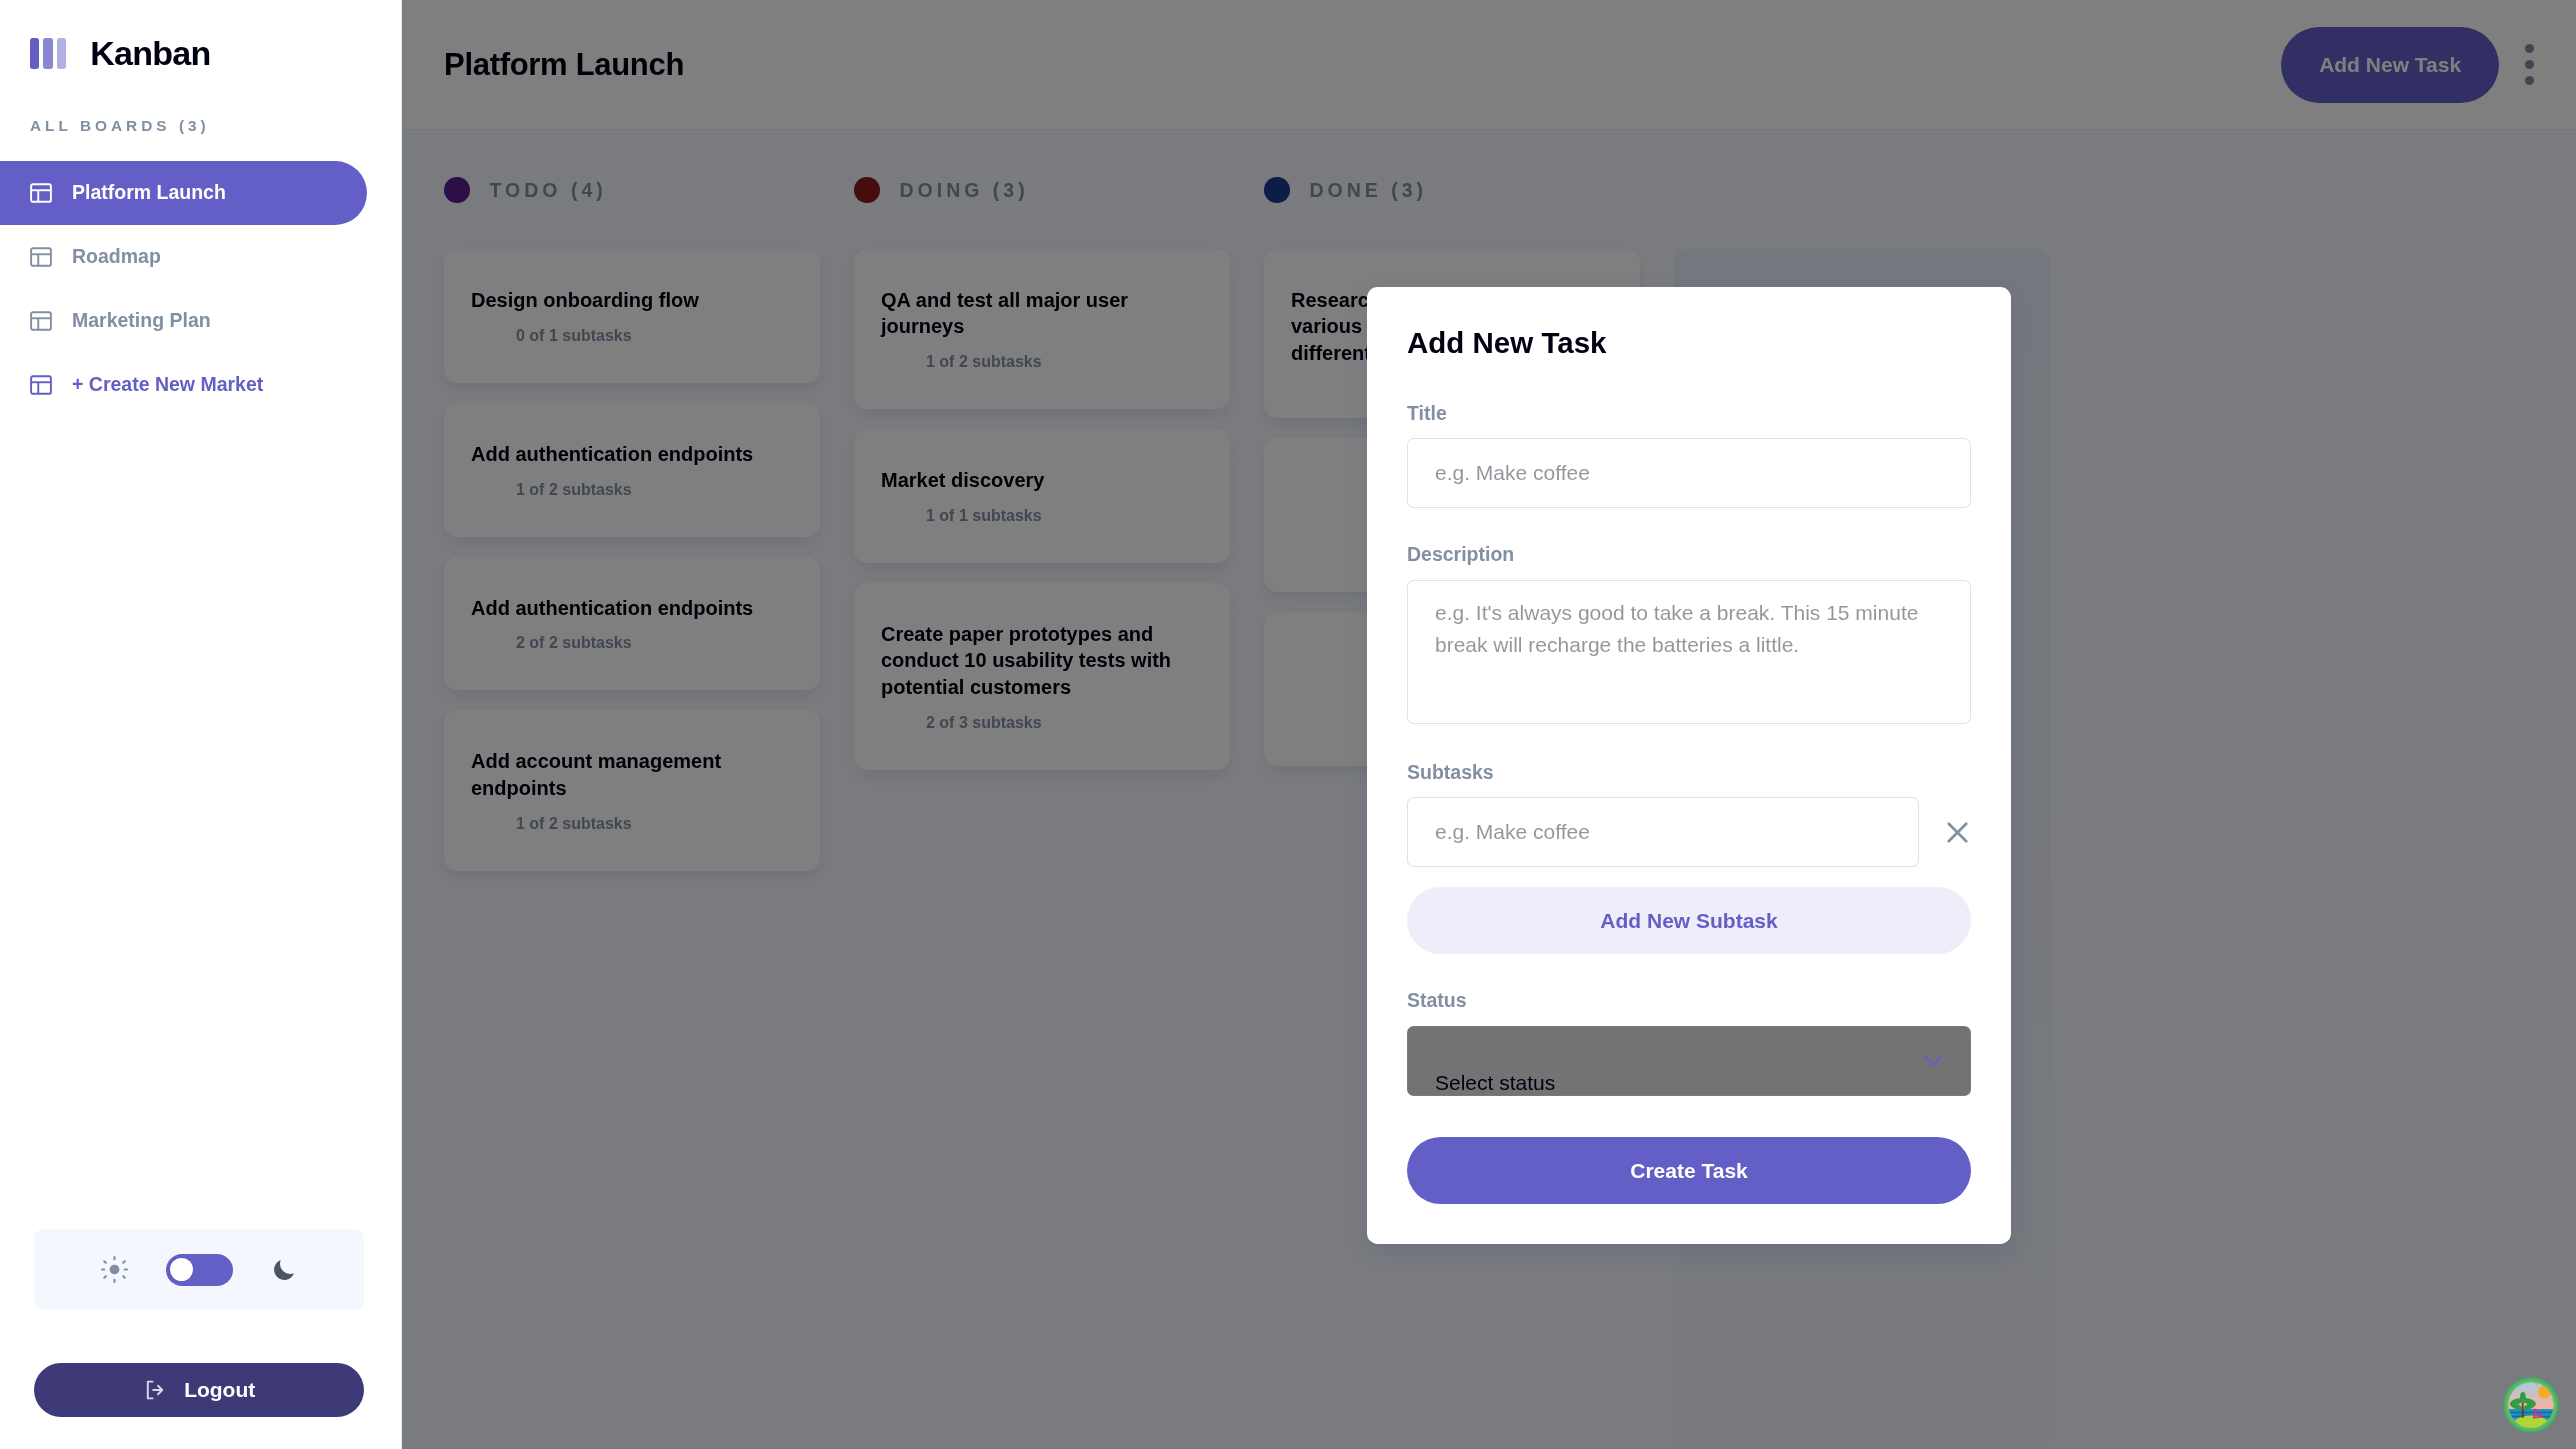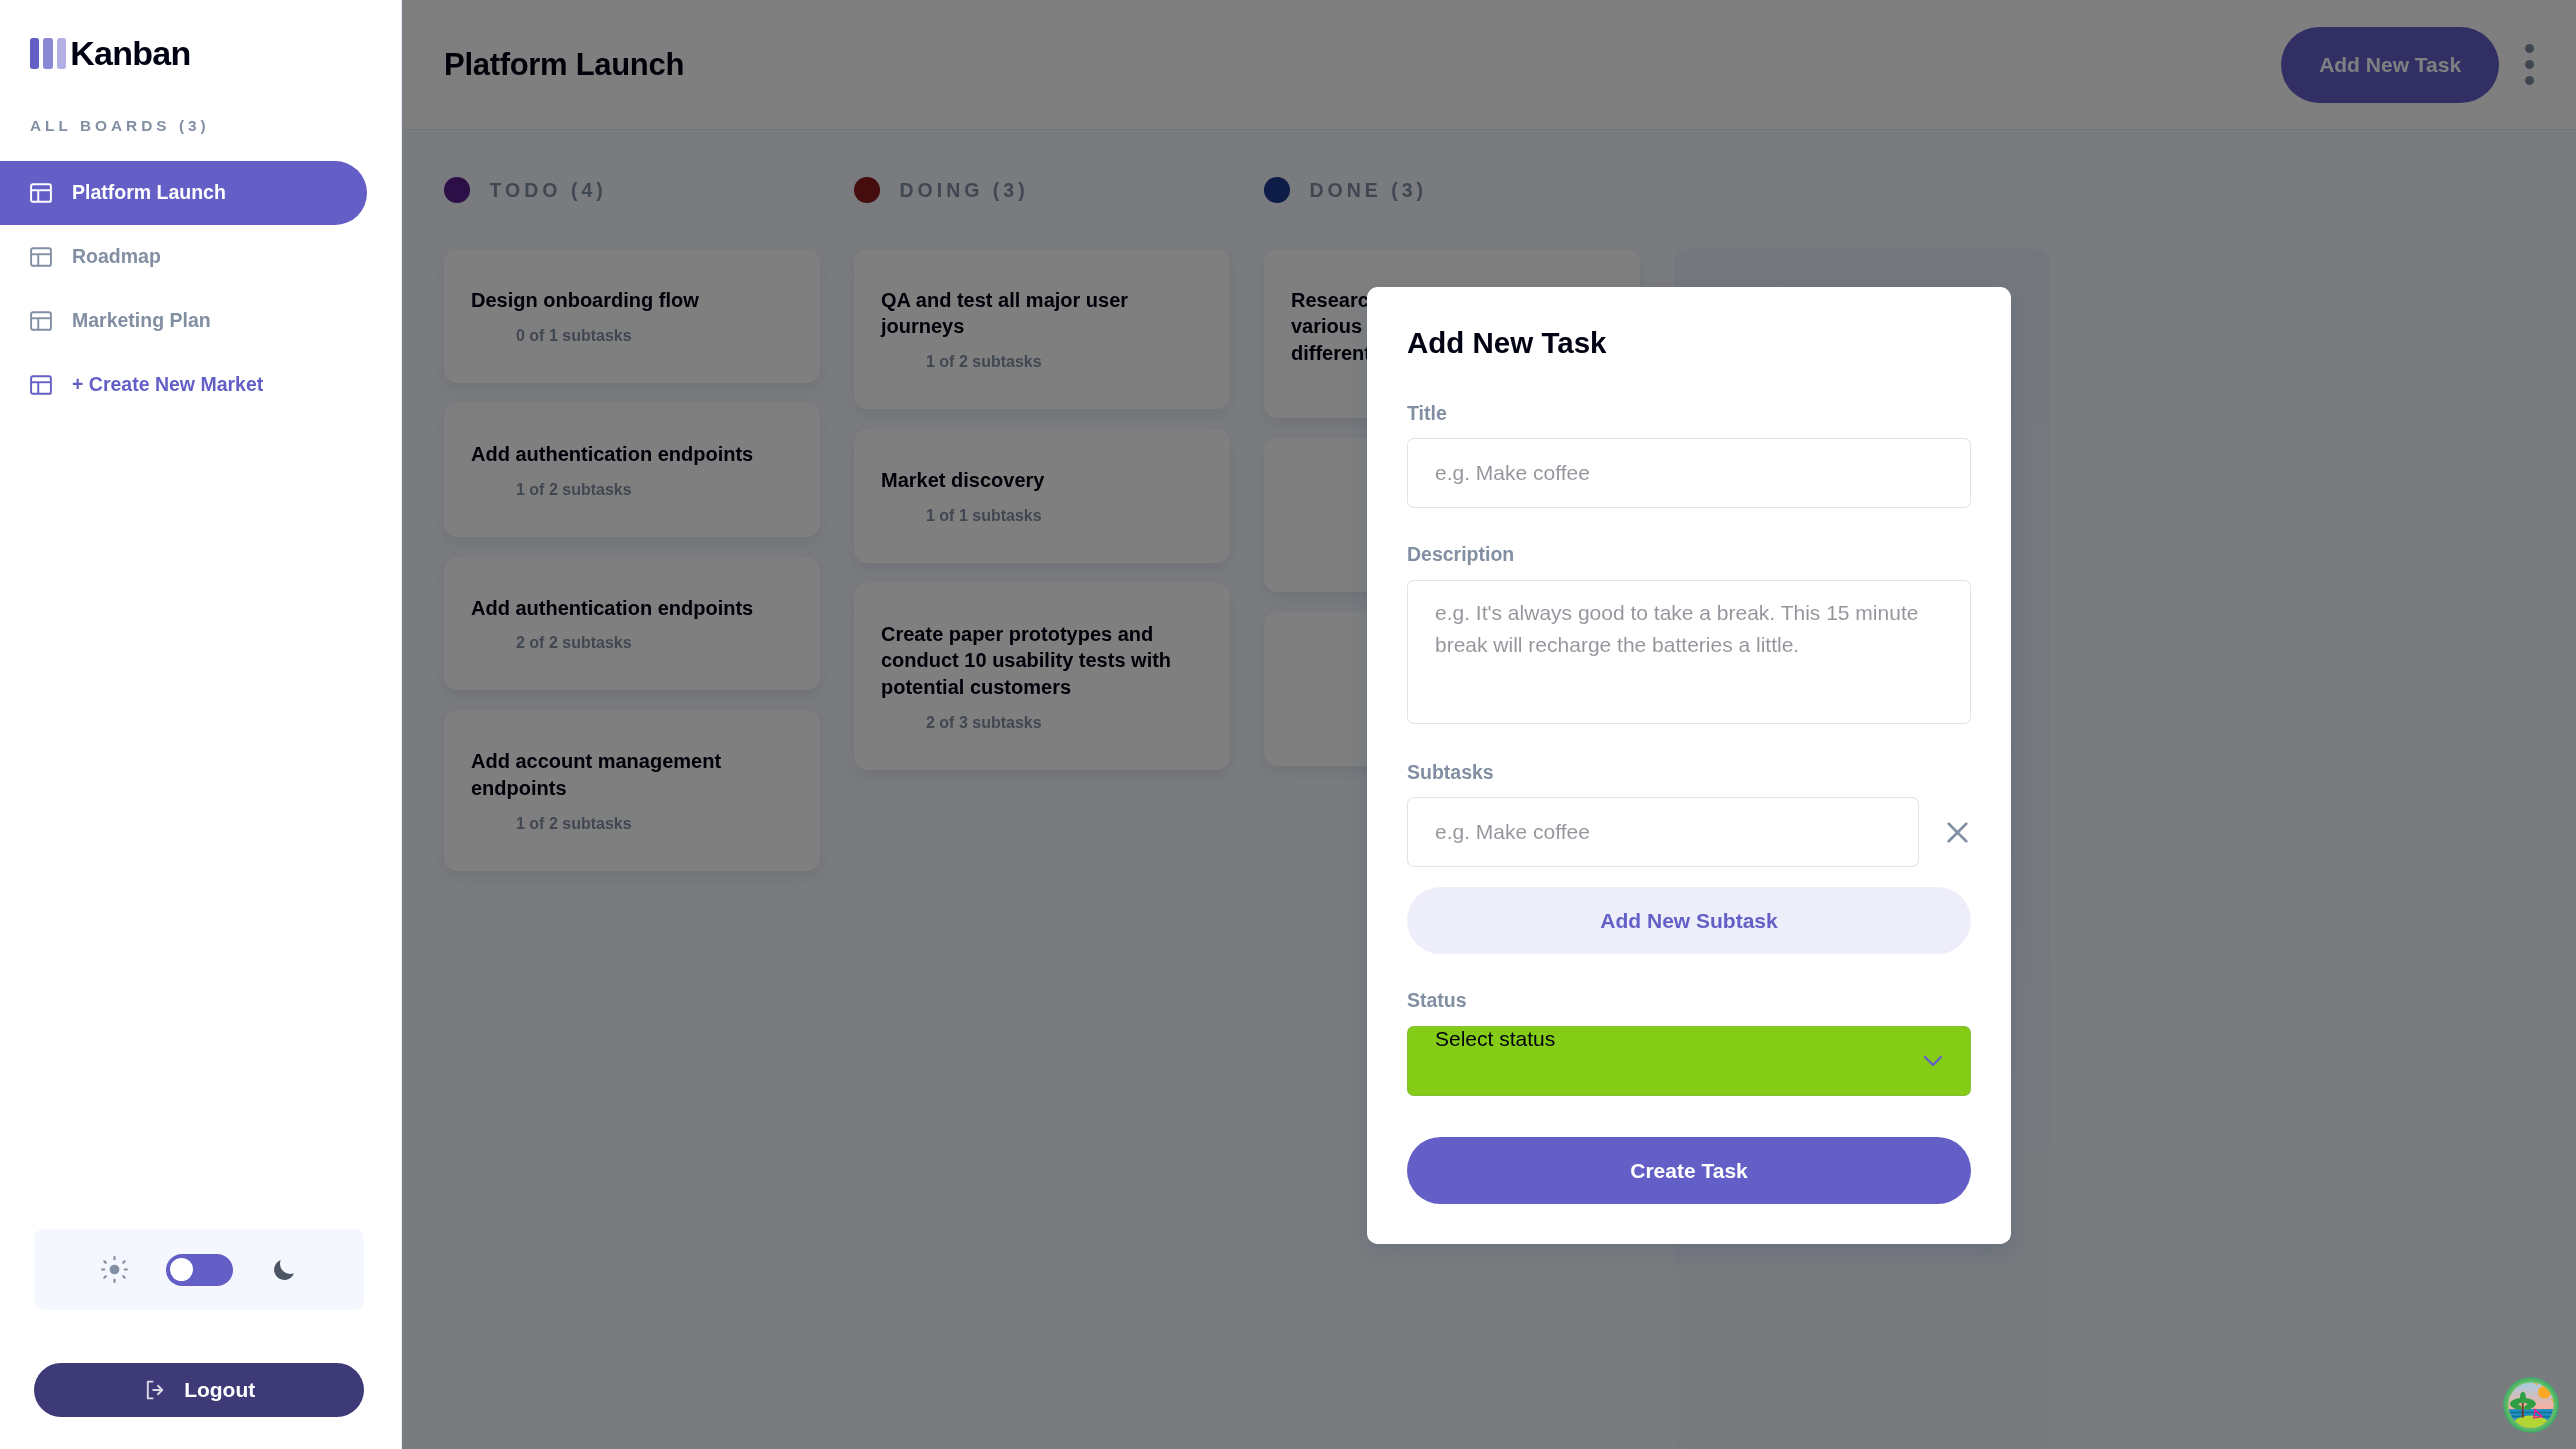--- a/index.html
+++ b/index.html
@@ -16,21 +16,21 @@
   
   #sidebar {
     position: relative;
     width: 402px; height: 1449px;
     background: #ffffff;
     border-right: 1.3px solid #e4ebfa;
     flex: 0 0 402px;
   }
   .brand {
     display: flex; align-items: center;
-    gap: 4px;
+    gap: 24px;
     padding: 40px 0 0 30px;
     height: 67px;
   }
   .logo-bars { display: flex; gap: 4px; align-items: flex-end; height: 31px; }
   .logo-bars i { display: block; width: 9.4px; height: 31px; border-radius: 2.7px; background: #635fc7; }
   .logo-bars i:nth-child(1) { opacity: 1; }
   .logo-bars i:nth-child(2) { opacity: .75; }
   .logo-bars i:nth-child(3) { opacity: .50; }
   .brand-name { font-size: 34px; font-weight: 700; color: #000112; letter-spacing: -0.7px; }
 
@@ -193,23 +193,23 @@
     background: #eeeefb; color: #635fc7;
     font-size: 21px; font-weight: 700; cursor: pointer;
     font-family: "Liberation Sans", sans-serif;
   }
   .select-wrap { position: relative; }
   .select-box {
     width: 100%; height: 70px;
     border: 0.7px solid rgba(130,143,163,.25);
     border-radius: 6.7px;
     padding: 0 27px;
-    display: flex; align-items: flex-start;
+    display: flex; align-items: flex-end;
     font-size: 21px; color: #000112; cursor: pointer;
-    background: #84cc16;
+    background: #737373;
   }
   .chevron { position: absolute; right: 28px; top: 50%; transform: translateY(-50%); width: 20px; height: 12px; display:block; }
   .primary-btn {
     width: 100%; height: 67px; border: none; border-radius: 34px;
     background: #635fc7; color: #ffffff;
     font-size: 21px; font-weight: 700; cursor: pointer;
     font-family: "Liberation Sans", sans-serif;
     margin-top: 6.7px;
   }
 

